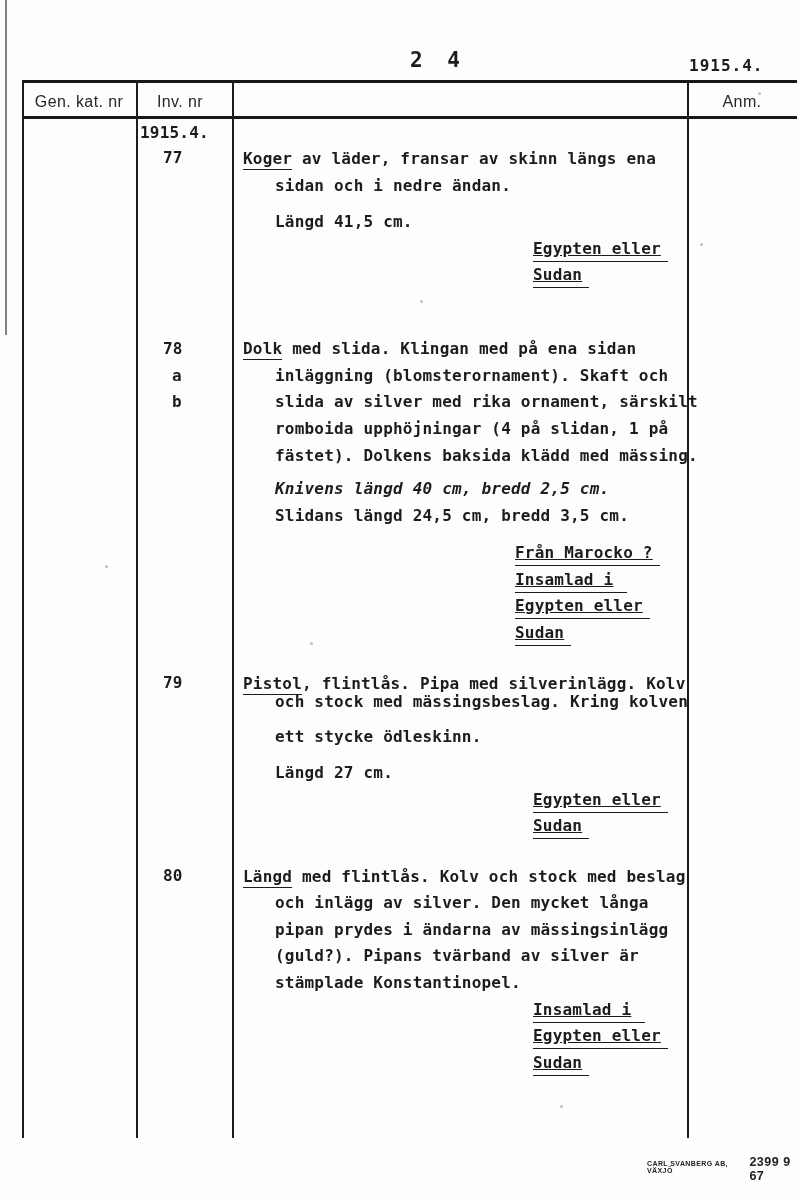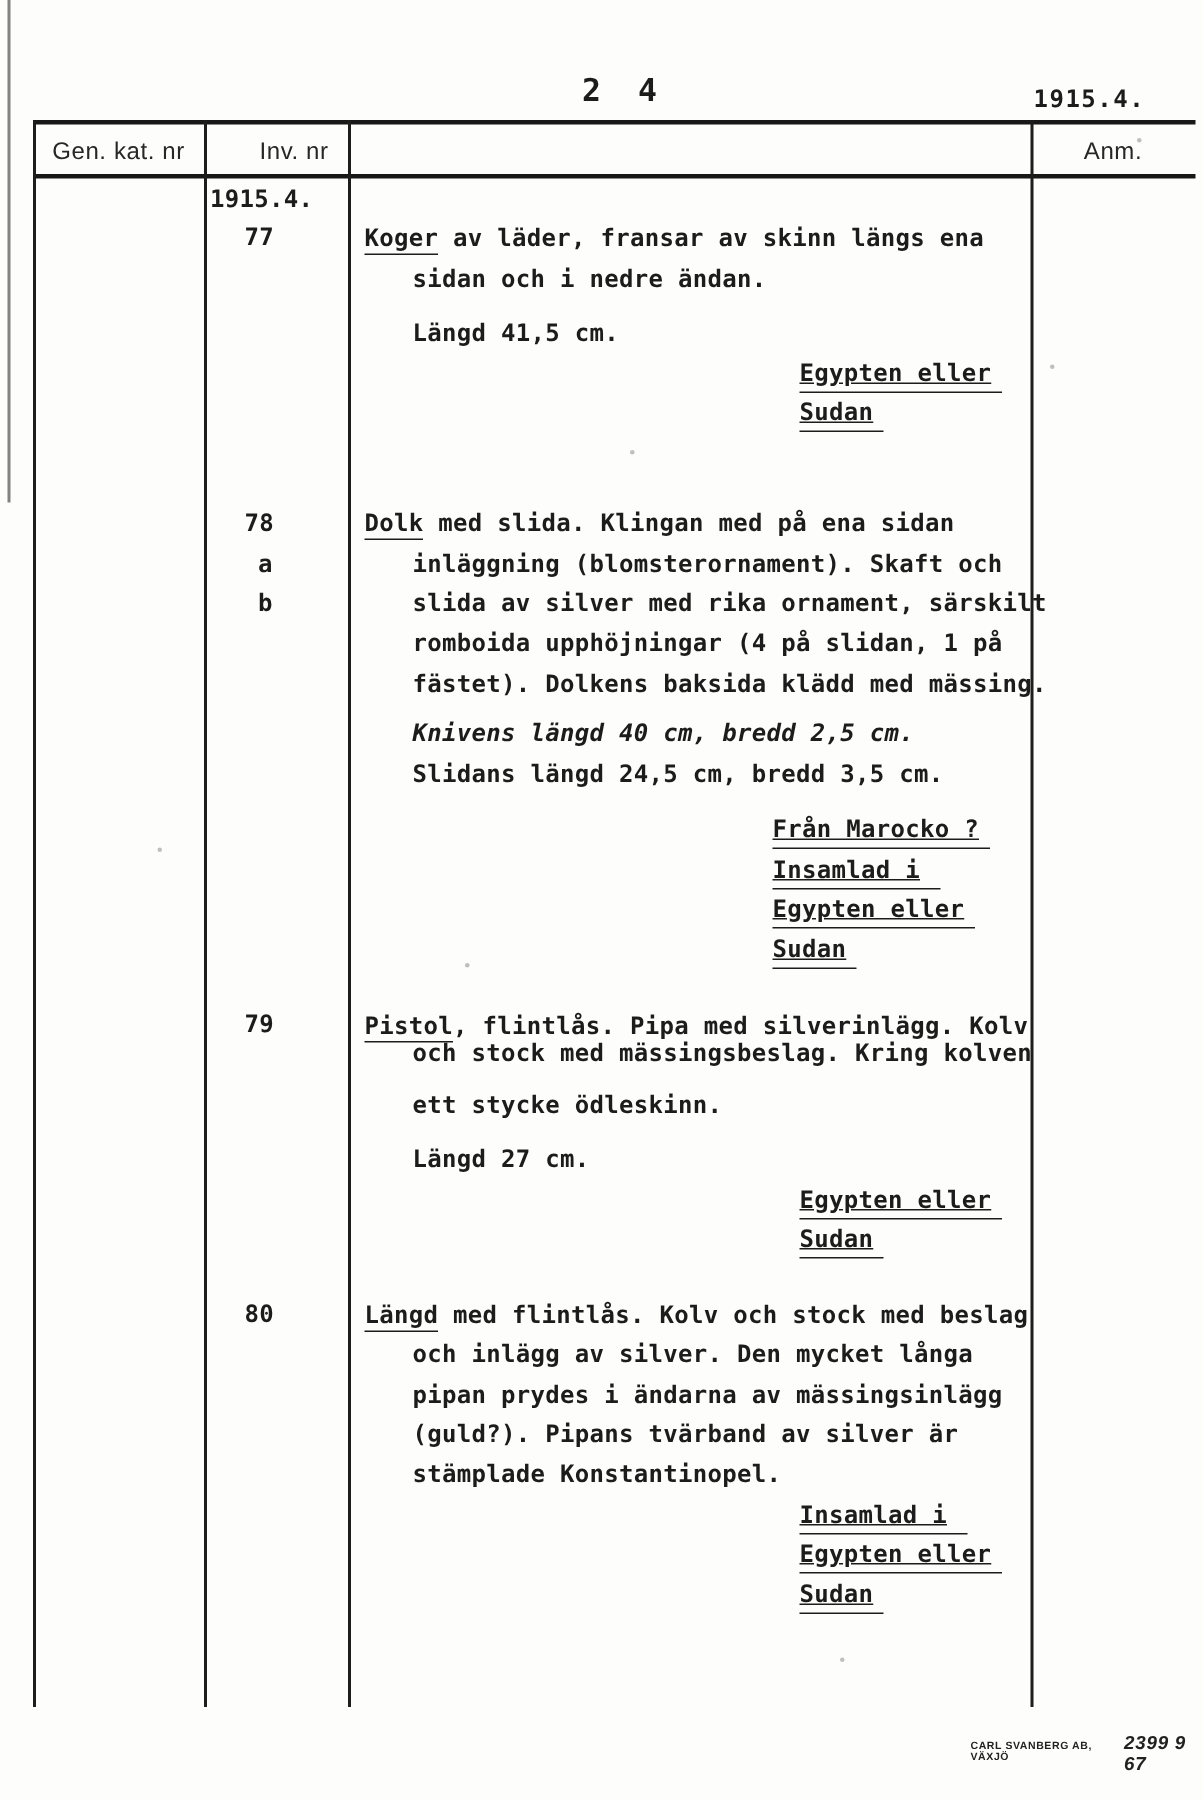--- a/index.html
+++ b/index.html
@@ -17,42 +17,42 @@
   .u{display:inline-block;border-bottom:1.6px solid #1c1c1c;padding:0 7px 2px 0;text-decoration:underline;}
   
   .hdr{position:absolute;font-family:"Liberation Sans",sans-serif;font-size:16px;color:#272727;text-align:center;letter-spacing:.4px;}
   
   .hline{position:absolute;background:#181818;}
   .vline{position:absolute;background:#1d1d1d;}
   .crease{position:absolute;background:#5a5a5a;opacity:.75;}
   
   .footer{position:absolute;display:flex;align-items:baseline;gap:7px;font-family:"Liberation Sans",sans-serif;color:#222;}
   .footer .mark{font-size:7px;letter-spacing:.4px;font-weight:600;}
-  .footer .code{font-size:12.5px;font-weight:700;letter-spacing:.5px;font-style:italic;}
+  .footer .code{font-size:12.5px;font-weight:700;letter-spacing:.5px;}
   .speck{position:absolute;width:3px;height:3px;border-radius:50%;background:#8d8d8d;opacity:.55;}
 </style>
 </head>
 <body>
 
 <div class="page">
 
   <div class="crease" style="left:5px;top:0;width:2px;height:335px;"></div>
 
-  <div class="tw big" style="left:388px;top:50px;">2 4</div>
+  <div class="tw big" style="left:410px;top:50px;">2 4</div>
   <div class="tw coll" style="left:689px;top:56px;">1915.4.</div>
 
   <div class="hline" style="left:22px;top:80px;width:775px;height:3px;"></div>
   <div class="hline" style="left:22px;top:116px;width:775px;height:3px;"></div>
   <div class="vline" style="left:22px;top:80px;width:2px;height:1058px;"></div>
   <div class="vline" style="left:136px;top:80px;width:2px;height:1058px;"></div>
   <div class="vline" style="left:232px;top:80px;width:2px;height:1058px;"></div>
   <div class="vline" style="left:687px;top:80px;width:2px;height:1058px;"></div>
 
   <div class="hdr" style="left:22px;top:93px;width:114px;">Gen. kat. nr</div>
-  <div class="hdr" style="left:138px;top:93px;width:116px;">Inv. nr</div>
+  <div class="hdr" style="left:122px;top:93px;width:116px;">Inv. nr</div>
   <div class="hdr" style="left:687px;top:93px;width:110px;">Anm.</div>
 
   <div class="tw" style="left:140px;top:123px;">1915.4.</div>
 
   <div>
     <div class="tw" style="left:163px;top:148px;">77</div>
     <div class="tw" style="left:243px;top:149px;"><span class="uw">Koger</span><span> av läder, fransar av skinn längs ena</span></div>
     <div class="tw" style="left:275px;top:176px;">sidan och i nedre ändan.</div>
     <div class="tw" style="left:275px;top:212px;">Längd 41,5 cm.</div>
     <div class="tw" style="left:533px;top:239px;"><span class="u">Egypten eller</span></div>

